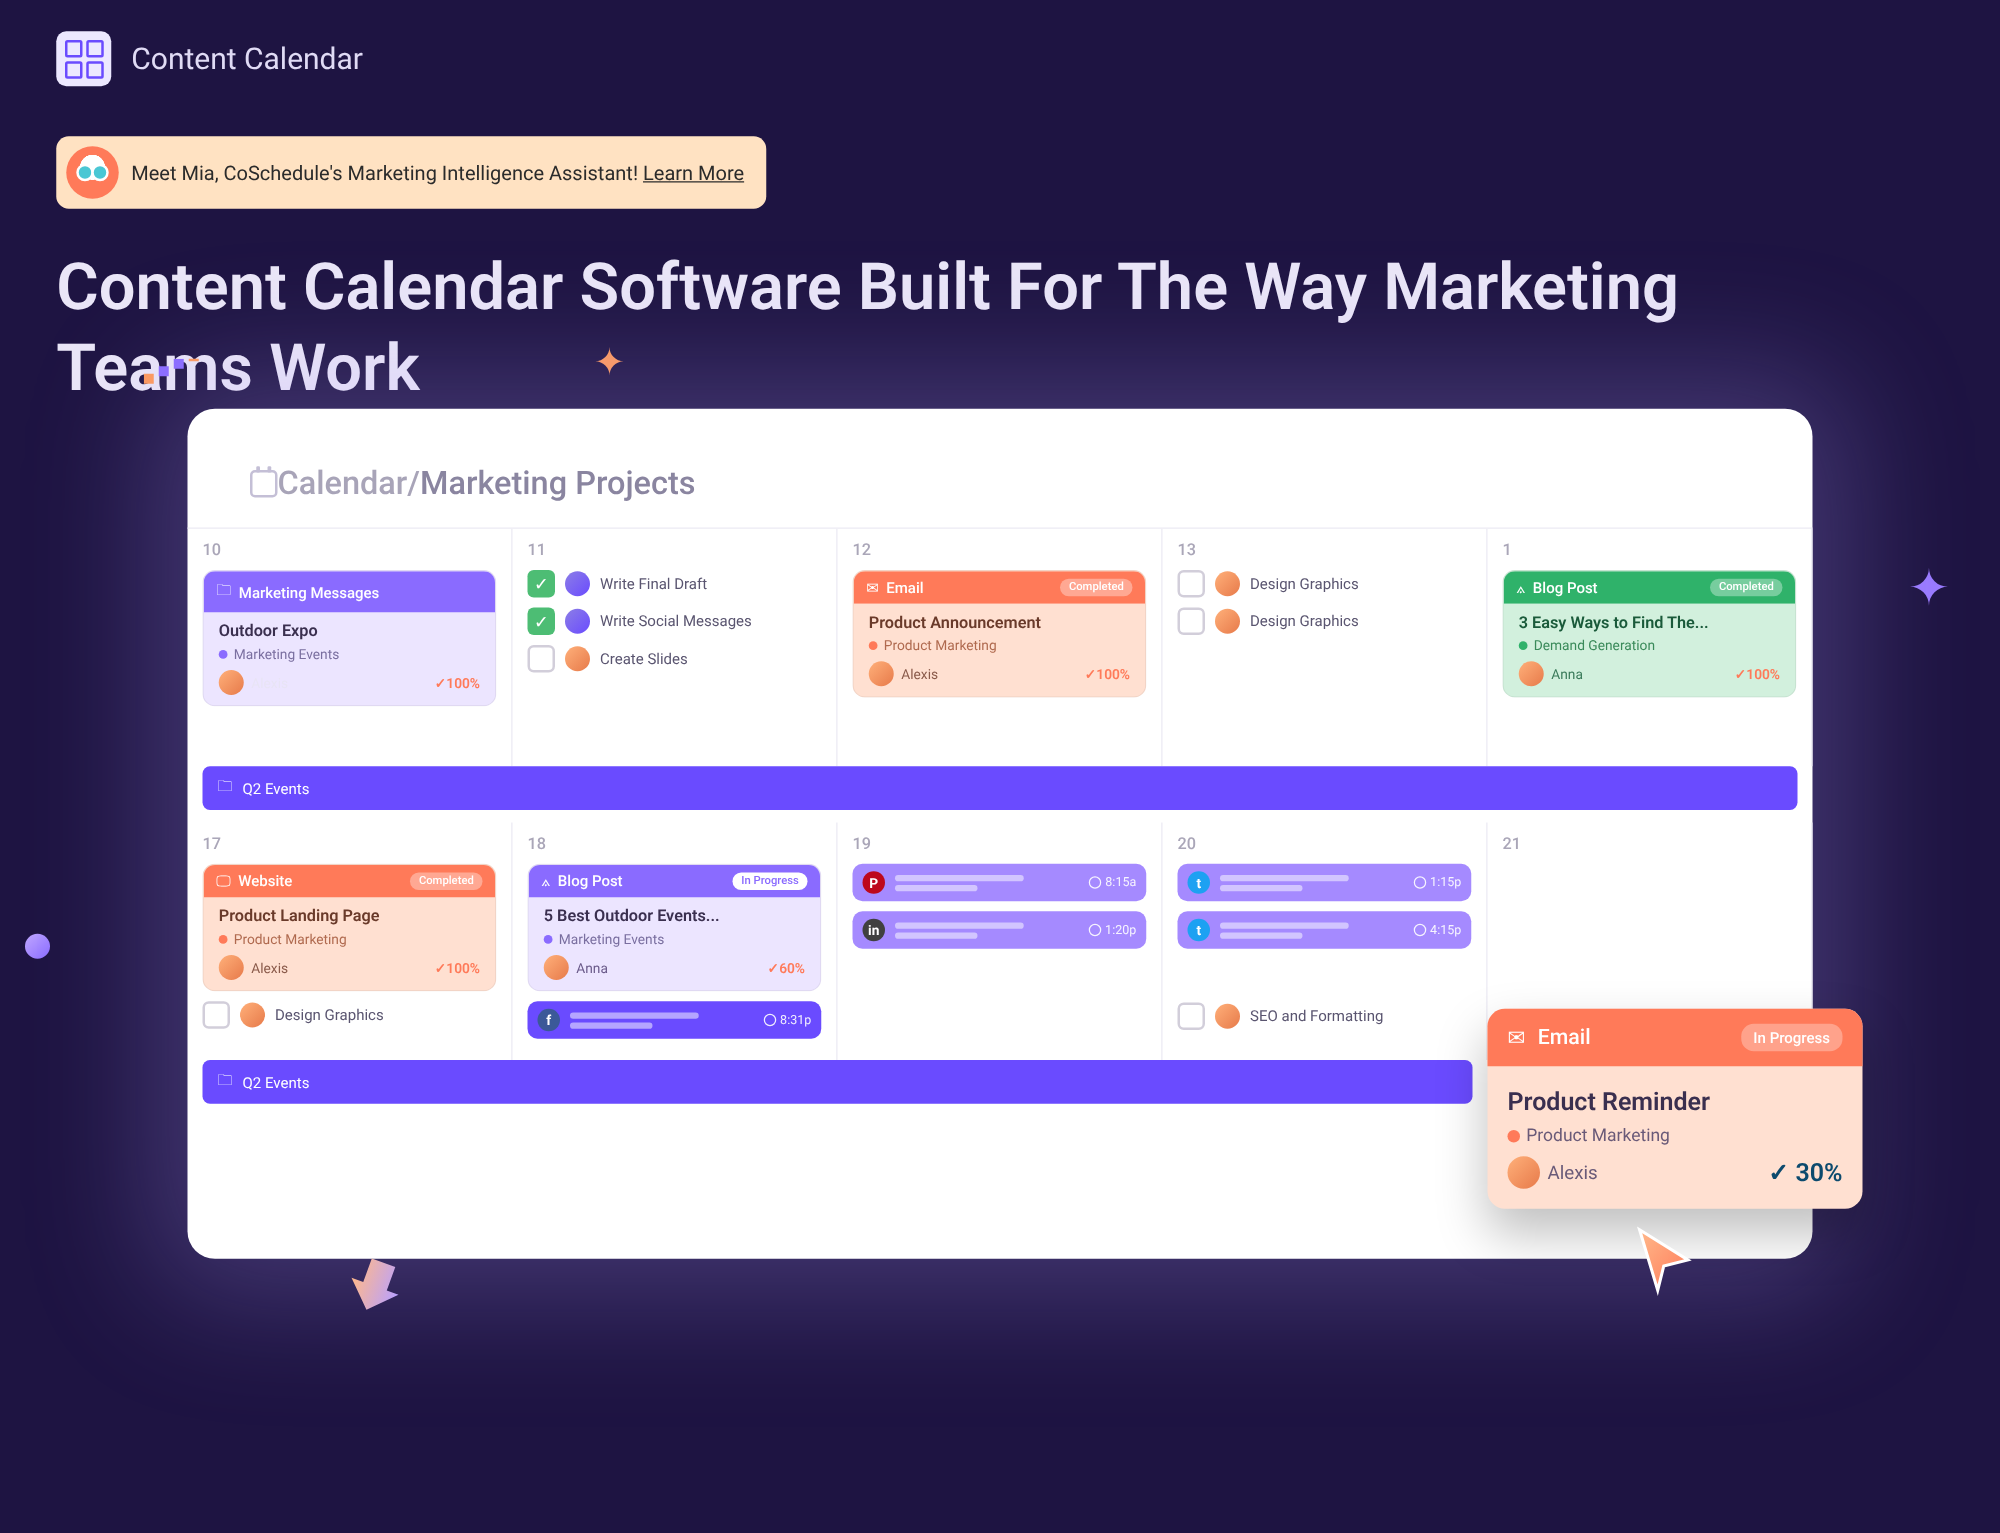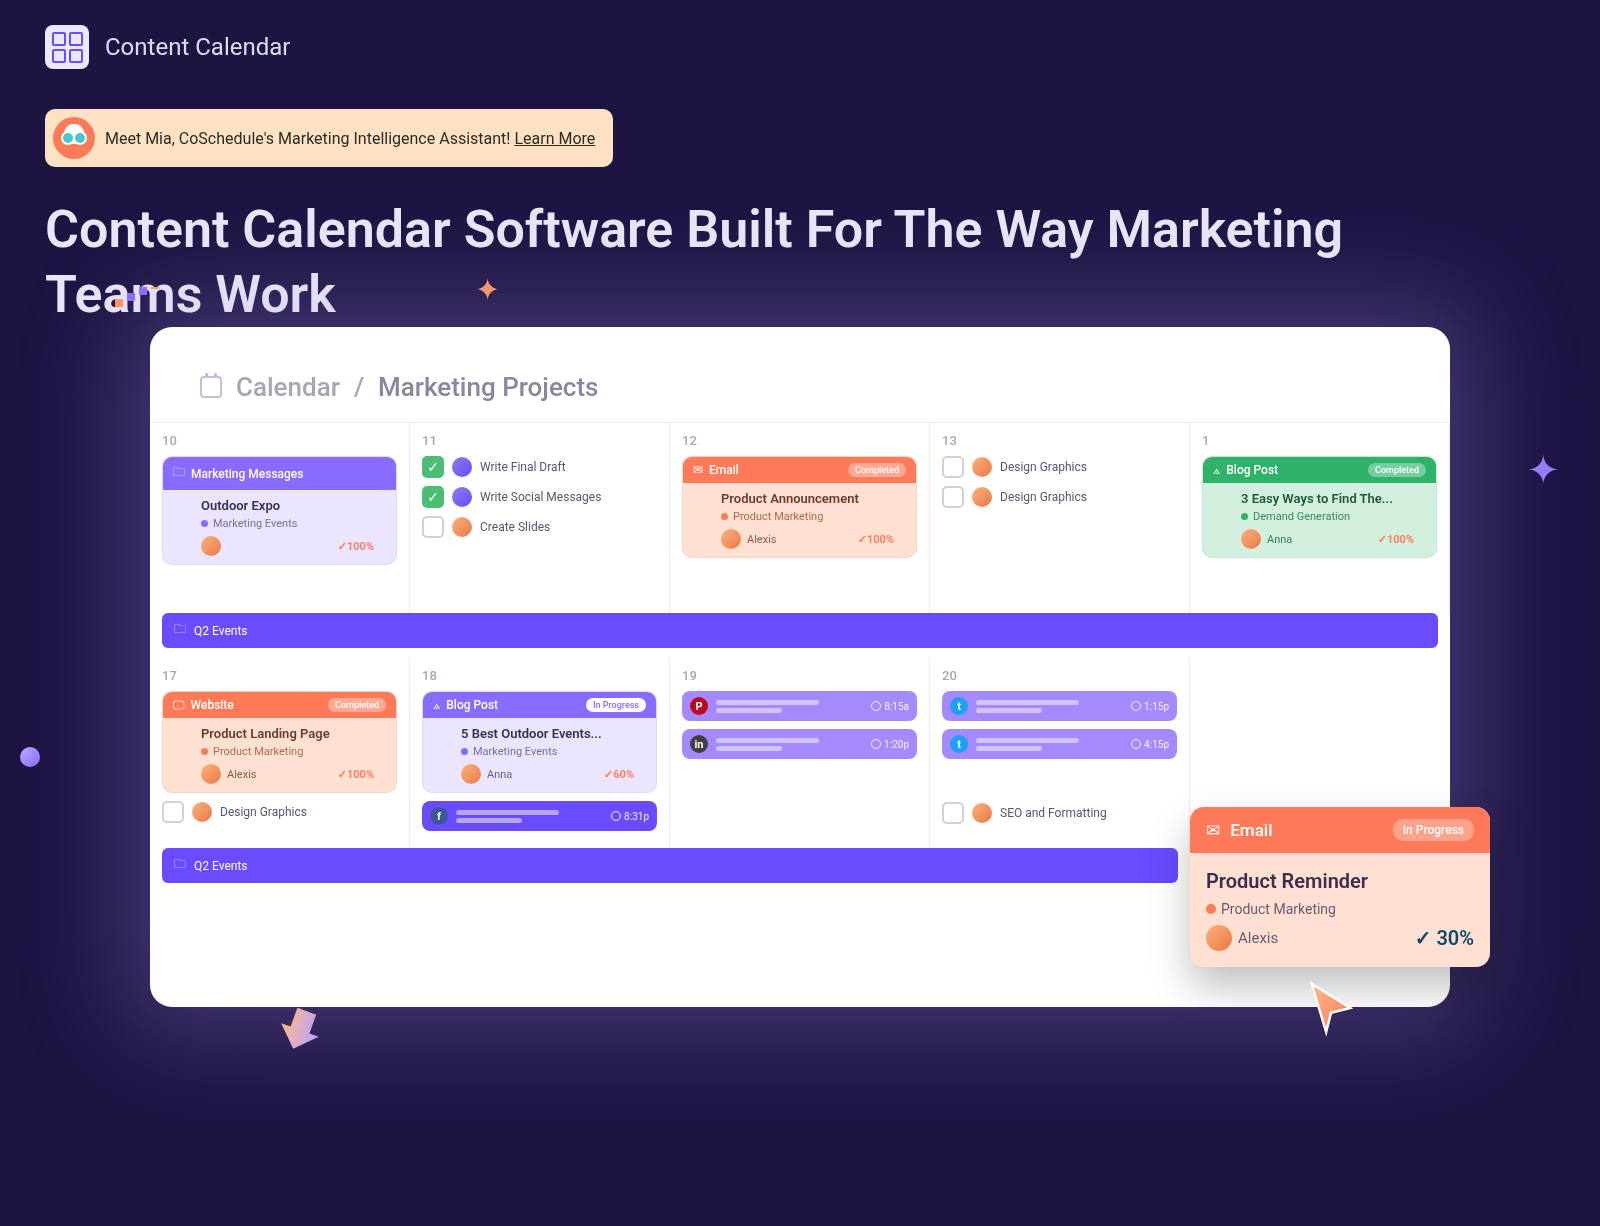--- a/index.html
+++ b/index.html
@@ -37,21 +37,21 @@
   font-size: 52px; font-weight: 600; line-height: 1.25; color: #eae6f7;
   max-width: 1400px;
 }
 .stage { position: relative; }
 .app-window {
   width: 1300px; height: 680px; background: #fff; border-radius: 22px;
   margin: 0 auto; position: relative; padding: 45px 0 30px 0;
   box-shadow: 0 0 100px 30px rgba(180,160,255,0.25);
 }
 .breadcrumb {
-  display: flex; align-items: center; gap: 14px; color: #a8a4b8;
+  display: flex; align-items: center; color: #a8a4b8;
   font-size: 26px; font-weight: 500; padding: 0 50px 20px 50px;
 }
 .cal-icon { width: 22px; height: 22px; border: 2px solid #c4bfd6; border-radius: 4px; position: relative; }
 .cal-icon::before { content:""; position:absolute; top:-5px; left:3px; width:3px; height:5px; background:#c4bfd6; border-radius:1px; }
 .cal-icon::after  { content:""; position:absolute; top:-5px; right:3px; width:3px; height:5px; background:#c4bfd6; border-radius:1px; }
 .grid {
   display: grid; grid-template-columns: repeat(5,1fr);
   border-top: 1px solid #eceaf3;
 }
 .cell {
@@ -66,21 +66,21 @@
 }
 .card-head {
   display: flex; align-items: center; justify-content: space-between;
   padding: 6px 10px; color: #fff; font-size: 12px; font-weight: 500;
 }
 .card-head .left { display: flex; align-items: center; gap: 6px; }
 .badge {
   font-size: 9px; padding: 2px 7px; border-radius: 10px;
   background: rgba(255,255,255,0.35); color: #fff;
 }
-.card-body { padding: 8px 22px; background: inherit; margin-left: 16px; }
+.card-body { padding: 8px 12px; background: inherit; }
 .card-title { font-weight: 600; font-size: 13px; margin-bottom: 4px; }
 .cat { display: flex; align-items: center; gap: 5px; font-size: 11px; margin-bottom: 6px; }
 .cat .dot { width: 7px; height: 7px; border-radius: 50%; }
 .card-foot { display: flex; align-items: center; justify-content: space-between; }
 .person { display: flex; align-items: center; gap: 6px; font-size: 11px; }
 .av { width: 20px; height: 20px; border-radius: 50%; background: linear-gradient(135deg,#ffb07a,#e77a4a); flex-shrink:0; }
 .av.b { background: linear-gradient(135deg,#8c7ee6,#6a4bff); }
 .pct { font-size: 11px; font-weight: 600; }
 .task { display: flex; align-items: center; gap: 8px; font-size: 12px; color: #5a5570; }
 .chk {
@@ -422,20 +422,23 @@
               <span>4:15p</span>
             </div>
         </div>
         <div class="task" style="margin-top:35px">
             <span class="chk empty"></span>
             <span class="av"></span>
             <span>SEO and Formatting</span>
           </div>
       </div>
 
+      <div class="cell">
+        <div class="daynum">21</div>
+      </div>
 
       <div class="span-bar" style="grid-column:1/5">
         <div class="q2bar">
             <span>🗀</span>
             <span>Q2 Events</span>
           </div>
       </div>
     </div>
 
     <div class="float-card">

